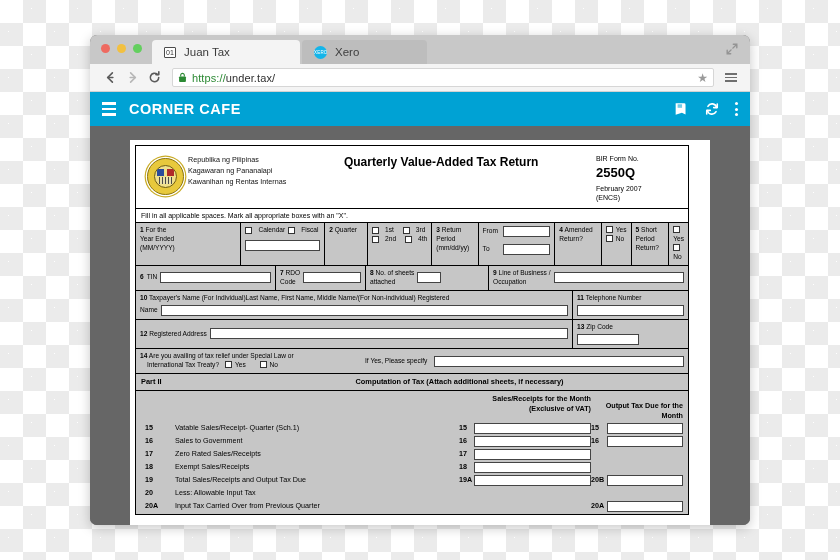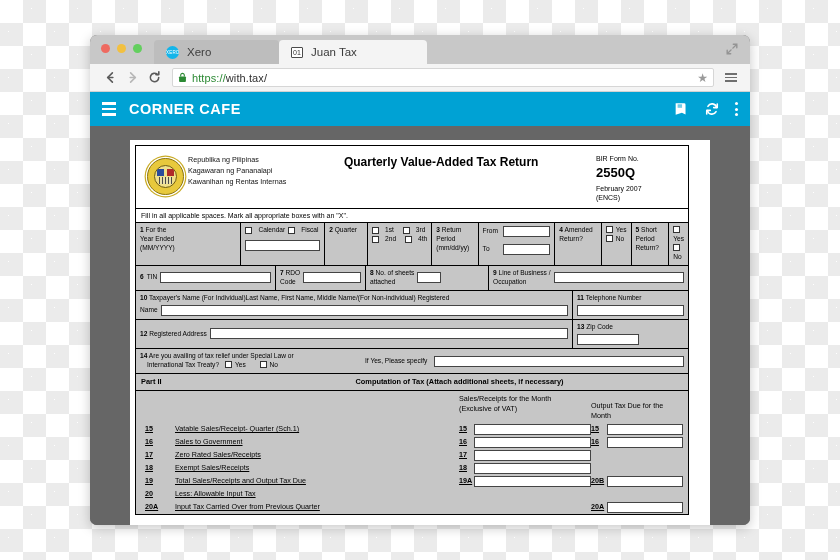--- a/index.html
+++ b/index.html
@@ -170,25 +170,25 @@
   .inp { background: #fff; border: 1px solid #444; height: 11px; display: block; }
   .cbx { width: 7px; height: 7px; border: 1px solid #333; background: #fff; display: inline-block; vertical-align: -1px; margin-right: 3px; }
   .flexrow { display: flex; align-items: center; gap: 3px; }
 
   
   .part-head { display:flex; background:#c6c6c6; padding: 3px 5px; font-weight: bold; font-size: 7.4px; border-bottom:1px solid #000;}
   .part-head .pl { width: 95px; }
   .part-head .pc { flex:1; text-align:center; }
 
   .tax-table { background:#c6c6c6; padding: 3px 5px 0; }
-  .tt-head { display:flex; font-weight:normal; font-size:7.2px; text-align:left; padding-bottom:2px; }
+  .tt-head { display:flex; font-weight:bold; font-size:7.2px; text-align:right; padding-bottom:2px; }
   .tt-head .c1 { width: 318px; }
   .tt-head .c2 { width: 132px; }
   .tt-head .c3 { flex:1; padding-top:7px; }
-  .tt-row { display:flex; align-items:center; font-size:7.2px; height:13px;text-decoration:underline; }
+  .tt-row { display:flex; align-items:flex-start; font-size:7.2px; height:13px; }
   .tt-row .r-no { width: 34px; font-weight:bold; padding-left:4px; }
   .tt-row .r-desc { width: 284px; }
   .tt-row .r-k1 { width: 15px; font-weight:bold; }
   .tt-row .r-f1 { width: 117px; }
   .tt-row .r-k2 { width: 16px; font-weight:bold; }
   .tt-row .r-f2 { flex:1; }
   .tt-row .inp { height: 11px; }
   .clip { overflow: hidden; }
 </style>
 </head>
@@ -196,27 +196,27 @@
 
 <div class="browser-window">
 
   <div class="tabbar">
     <div class="lights">
       <span class="light red"></span>
       <span class="light yellow"></span>
       <span class="light green"></span>
     </div>
     <div class="tabs">
+      <div class="tab active">
+        <span class="fav-box">01</span>
+        <span>Juan Tax</span>
+      </div>
       <div class="tab inactive">
         <span class="fav-circle">XERO</span>
         <span>Xero</span>
-      </div>
-      <div class="tab active">
-        <span class="fav-box">01</span>
-        <span>Juan Tax</span>
       </div>
     </div>
     <svg class="expand-icon" viewBox="0 0 16 16">
       <path d="M9.5 2.5h4v4M13.5 2.5l-4.5 4.5M6.5 13.5h-4v-4M2.5 13.5l4.5-4.5" stroke="#555" stroke-width="1.6" fill="none" stroke-linecap="round"></path>
     </svg>
   </div>
 
   <div class="toolbar">
     <span class="nav-btn">
       <svg viewBox="0 0 16 16">
@@ -234,21 +234,21 @@
       <svg viewBox="0 0 16 16">
           <path d="M12.5 8a4.5 4.5 0 1 1-1.5-3.35" stroke="#5a5a5a" stroke-width="1.7" fill="none" stroke-linecap="round"></path>
           <path d="M12.6 1.8v3.1H9.5" stroke="#5a5a5a" stroke-width="1.7" fill="none" stroke-linecap="round" stroke-linejoin="round"></path>
         </svg>
     </span>
     <div class="omnibox">
       <svg width="9" height="11" viewBox="0 0 10 12">
         <path d="M3 5V3.4a2 2 0 0 1 4 0V5" stroke="#2c8a34" stroke-width="1.2" fill="none"></path>
         <rect x="1.2" y="4.8" width="7.6" height="6.2" rx="1" fill="#2c8a34"></rect>
       </svg>
-      <span class="url-text"><span class="scheme">https://</span><span>with.tax/</span></span>
+      <span class="url-text"><span class="scheme">https://</span><span>under.tax/</span></span>
       <span class="star">★</span>
     </div>
     <span class="menu-btn">
         <i></i>
         <i></i>
         <i></i>
       </span>
   </div>
 
   <div class="appbar">

